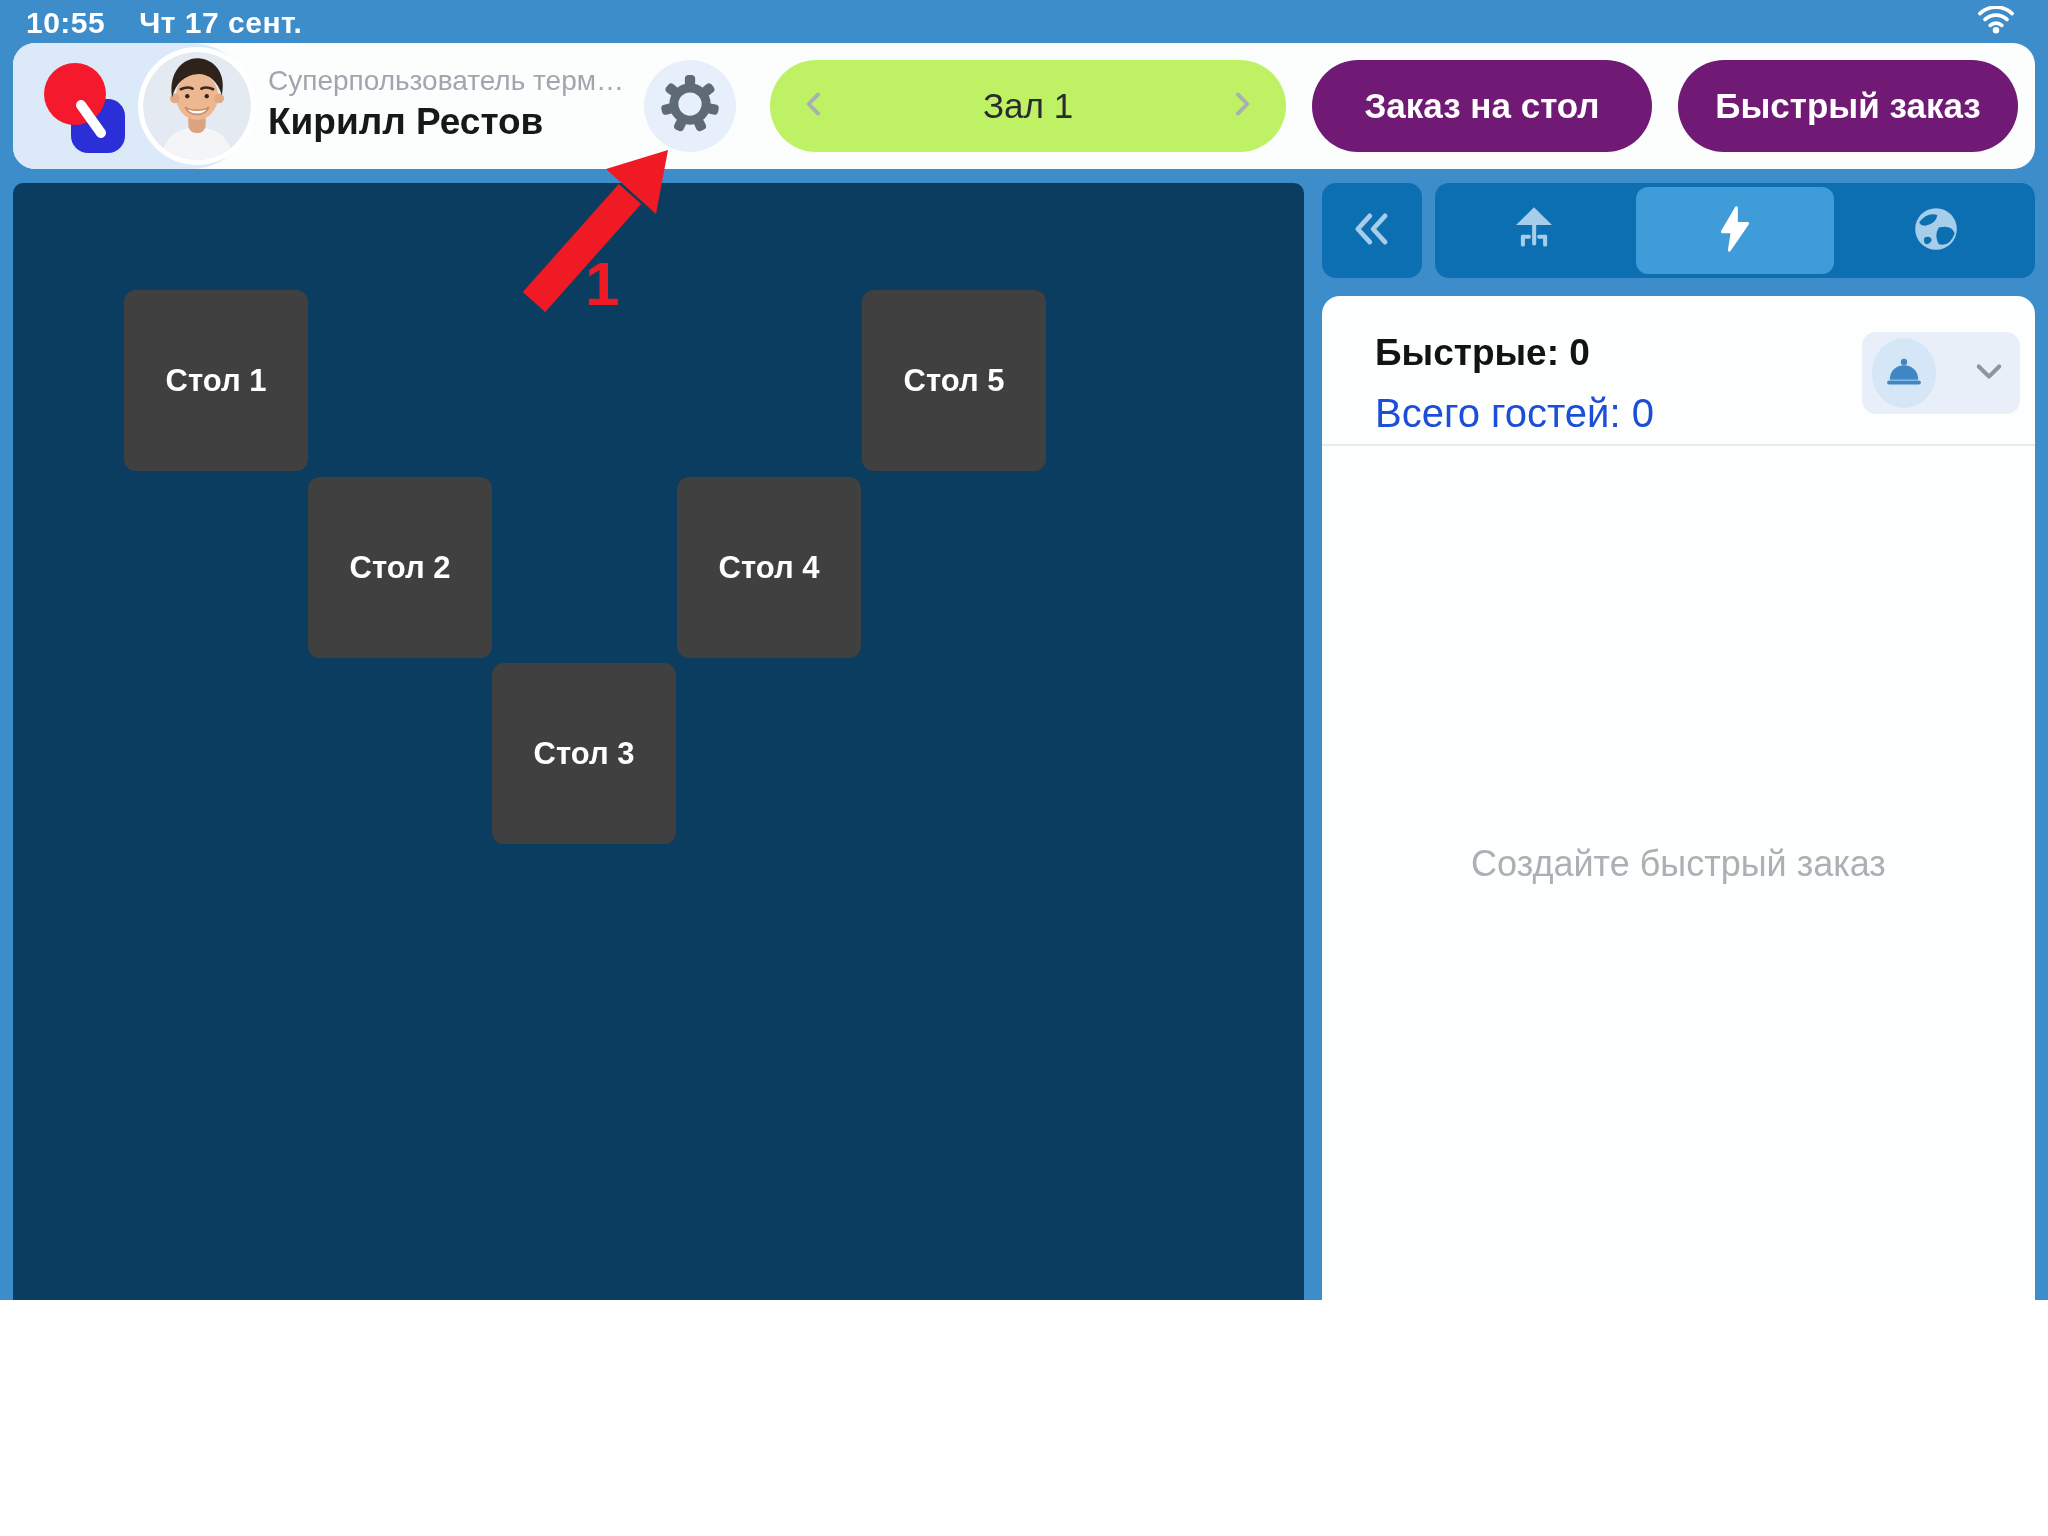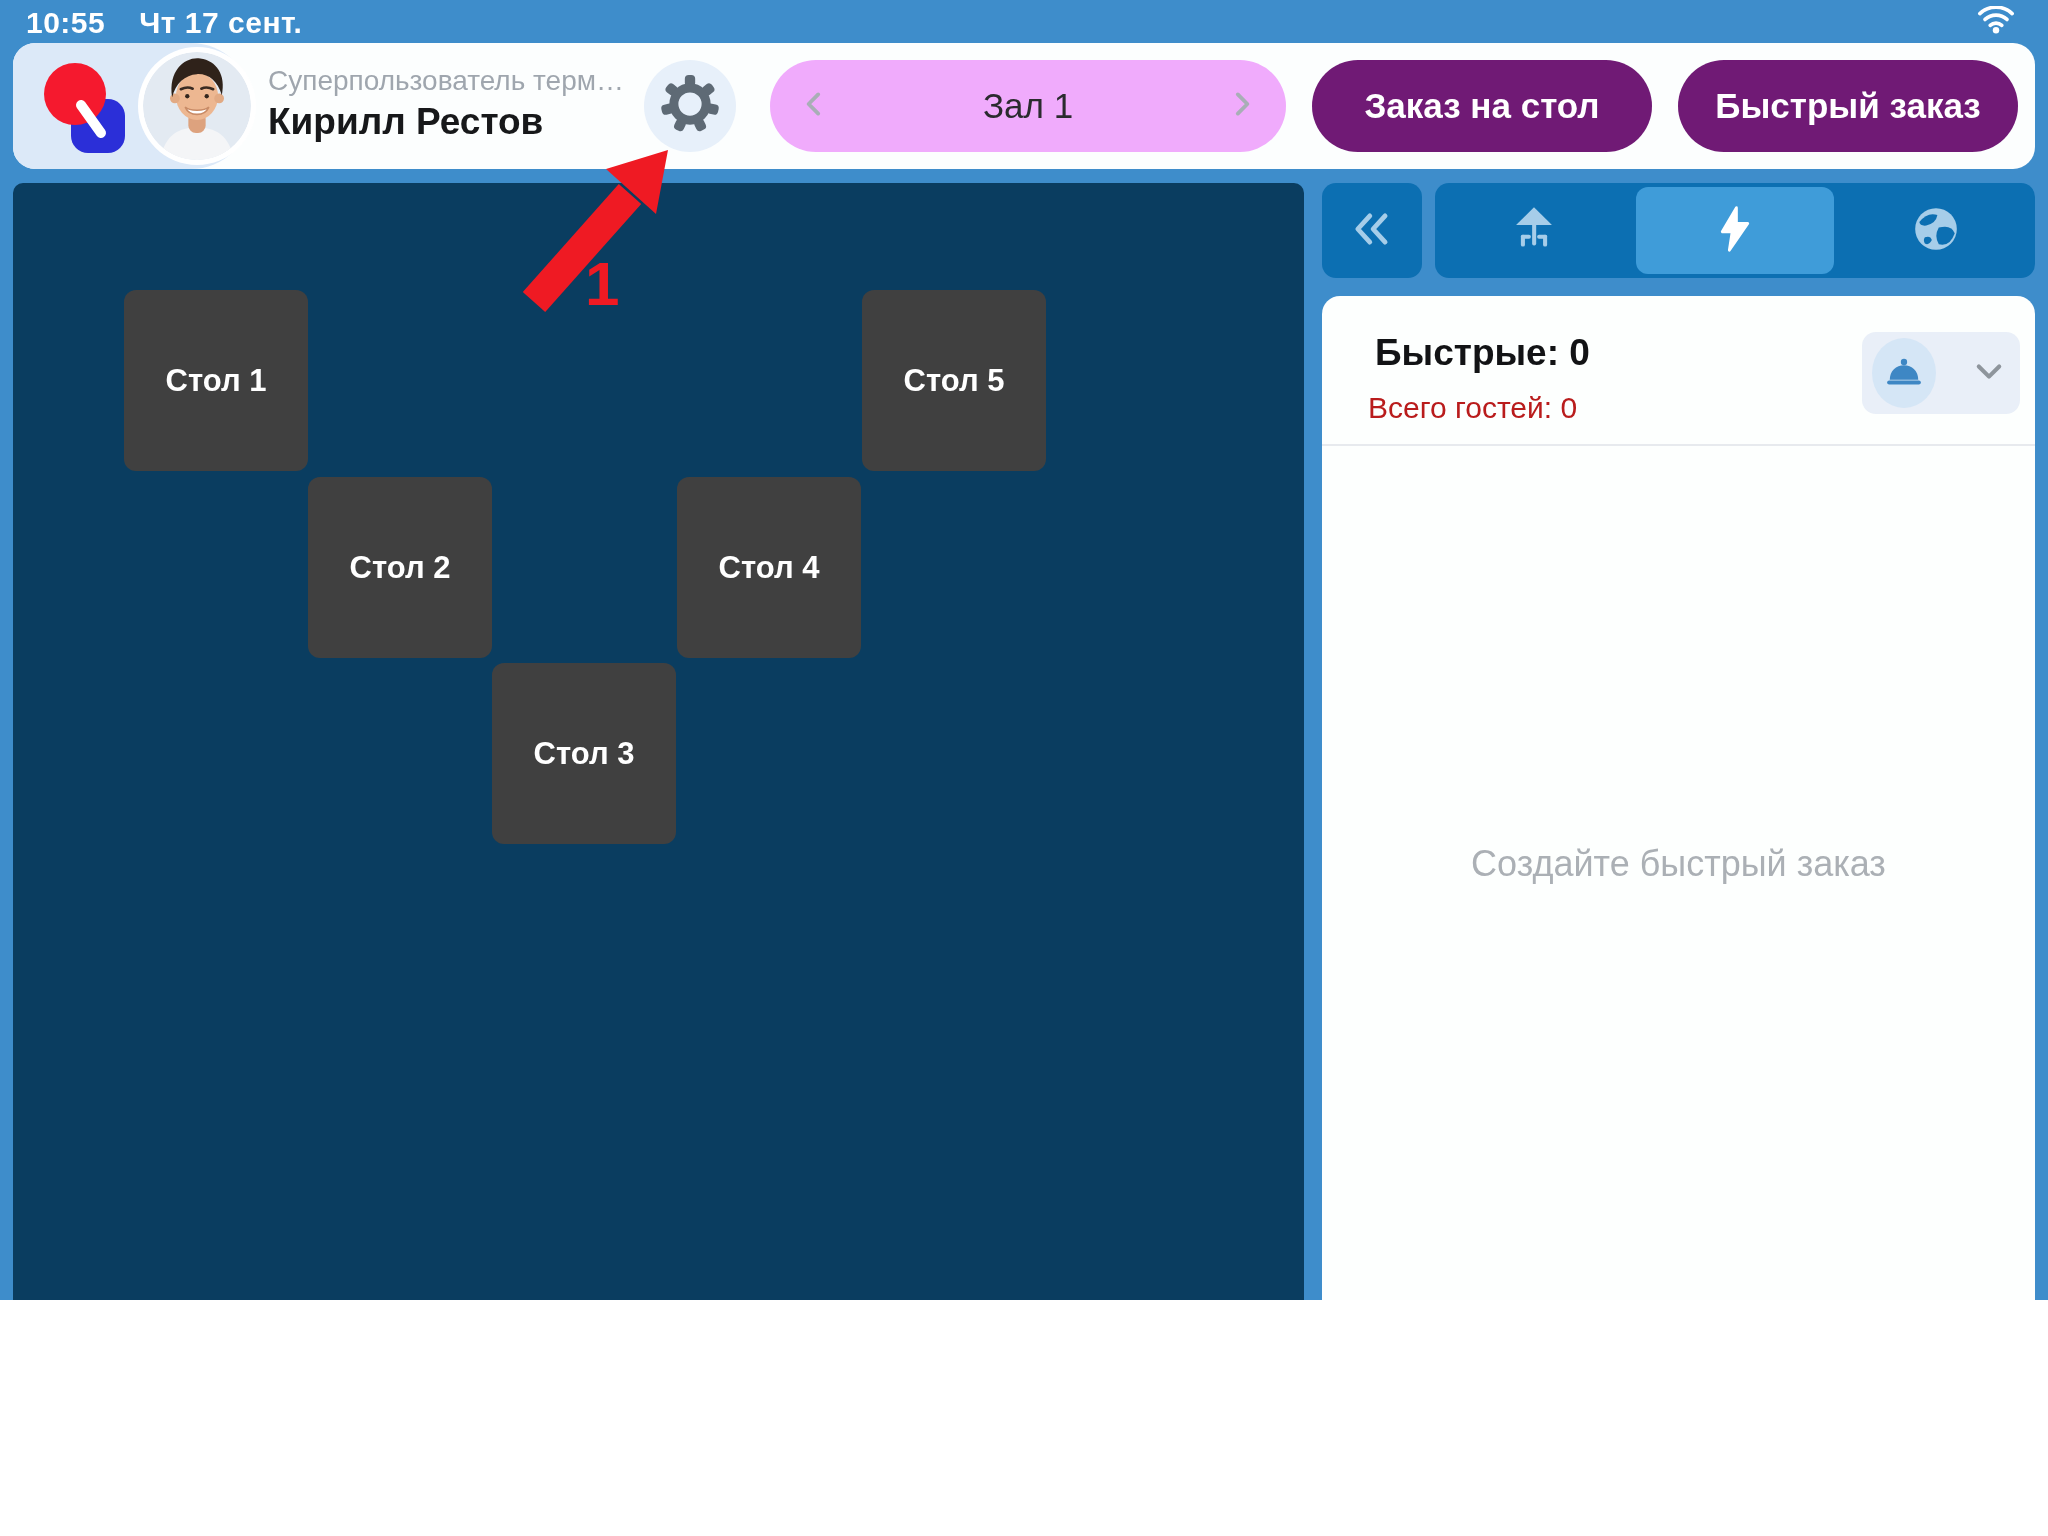--- a/index.html
+++ b/index.html
@@ -17,41 +17,41 @@
 
   
   .header { position:absolute; left:13px; top:43px; width:2022px; height:126px; background:#FCFEFE; border-radius:22px; }
   .user-blob { position:absolute; left:0; top:0; width:238px; height:126px; background:#DCE9F8; border-radius:22px 60px 60px 22px; }
   .logo { position:absolute; left:26px; top:18px; width:92px; height:96px; }
   .avatar { position:absolute; left:125px; top:4px; width:118px; height:118px; border-radius:50%; background:#fff; padding:5px; }
   .avatar svg { width:108px; height:108px; border-radius:50%; display:block; }
   .role { position:absolute; left:255px; top:22px; width:370px; font-size:28px; color:#9FA6AE; white-space:nowrap; overflow:hidden; text-overflow:ellipsis; }
   .username { position:absolute; left:255px; top:58px; font-size:37px; font-weight:700; color:#17181A; white-space:nowrap; }
   .gear-btn { position:absolute; left:631px; top:17px; width:92px; height:92px; border-radius:50%; background:#E7F0FA; display:flex; align-items:center; justify-content:center; }
-  .hall-pill { position:absolute; left:757px; top:17px; width:516px; height:92px; border-radius:46px; background:#f0abfc; display:flex; align-items:center; justify-content:space-between; padding:16px 28px; }
+  .hall-pill { position:absolute; left:757px; top:17px; width:516px; height:92px; border-radius:46px; background:#bef264; display:flex; align-items:center; justify-content:space-between; padding:16px 28px; }
   .hall-label { font-size:35px; font-weight:500; color:#2A2B2E; }
   .green-btn { position:absolute; top:17px; width:340px; height:92px; border-radius:46px; background:#701a75; color:#fff; font-size:35px; font-weight:600; display:flex; align-items:center; justify-content:center; border:none; }
   .btn-table-order { left:1299px; }
   .btn-quick-order { left:1665px; }
 
   
   .floor { position:absolute; left:13px; top:183px; width:1291px; height:1340px; background:#0A3D60; border-radius:10px; }
   .table { position:absolute; width:184px; height:181px; background:#404040; border-radius:12px; display:flex; align-items:center; justify-content:center; color:#fff; font-size:31px; font-weight:700; }
   .t1 { left:111px; top:107px; } .t2 { left:295px; top:294px; } .t3 { left:479px; top:480px; }
   .t4 { left:664px; top:294px; } .t5 { left:849px; top:107px; }
 
   
   .collapse-btn { position:absolute; left:1322px; top:183px; width:100px; height:95px; background:#0C6FB2; border-radius:14px; display:flex; align-items:center; justify-content:center; }
   .seg-bar { position:absolute; left:1435px; top:183px; width:600px; height:95px; background:#0C6FB2; border-radius:14px; display:flex; }
   .seg { flex:1; display:flex; align-items:center; justify-content:center; border-radius:12px; }
   .seg.selected { background:#3F9CD9; margin:4px; }
 
   .panel { position:absolute; left:1322px; top:296px; width:713px; height:1227px; background:#FDFFFE; border-radius:18px; }
   .panel-title { position:absolute; left:53px; top:36px; font-size:37px; font-weight:700; color:#121315; }
-  .panel-sub { position:absolute; left:46px; top:95px; font-size:30px; color:#b91c1c; }
+  .panel-sub { position:absolute; left:53px; top:95px; font-size:40px; color:#1d4ed8; }
   .cloche-btn { position:absolute; left:540px; top:36px; width:158px; height:82px; background:#E9EFF8; border-radius:14px; display:flex; align-items:center; justify-content:space-between; padding:0 14px 0 10px; }
   .cloche-oval { width:64px; height:70px; border-radius:50%; background:#D5E6F6; display:flex; align-items:center; justify-content:center; }
   .divider { position:absolute; left:0; top:148px; width:100%; height:2px; background:#E7EAEE; }
   .empty-state { position:absolute; left:0; top:544px; width:100%; text-align:center; color:#ABB0B5; font-size:36px; line-height:48px; }
 
   
   .annotation-arrow { position:absolute; left:0; top:0; pointer-events:none; z-index:60; }
   .step-num { position:absolute; left:585px; top:248px; z-index:61; color:#EF1A23; font-size:62px; font-weight:700; pointer-events:none; }
 </style>
 </head>

